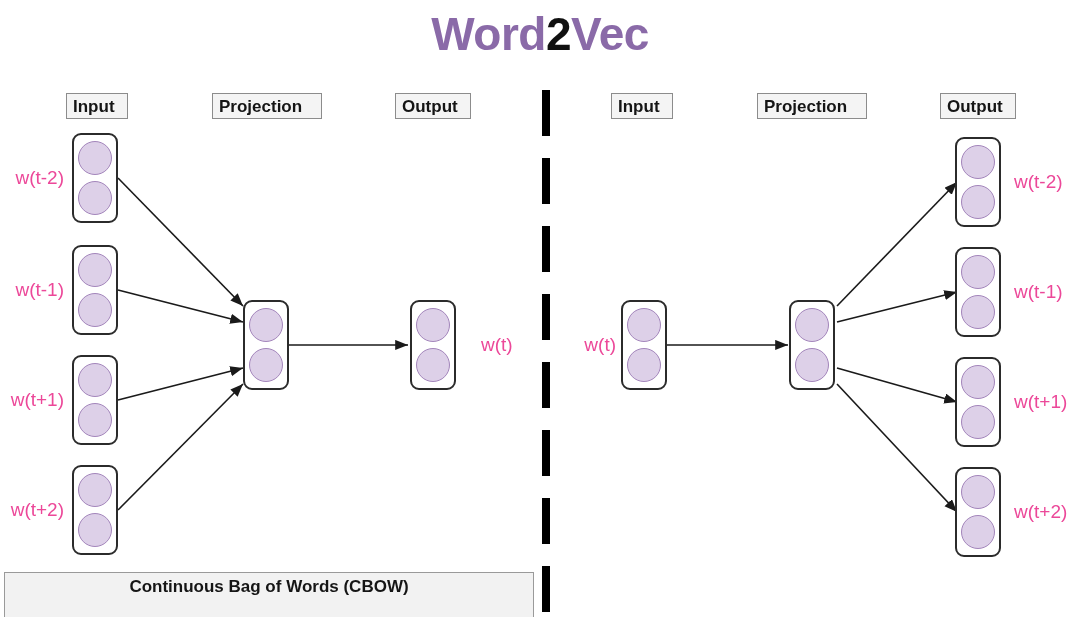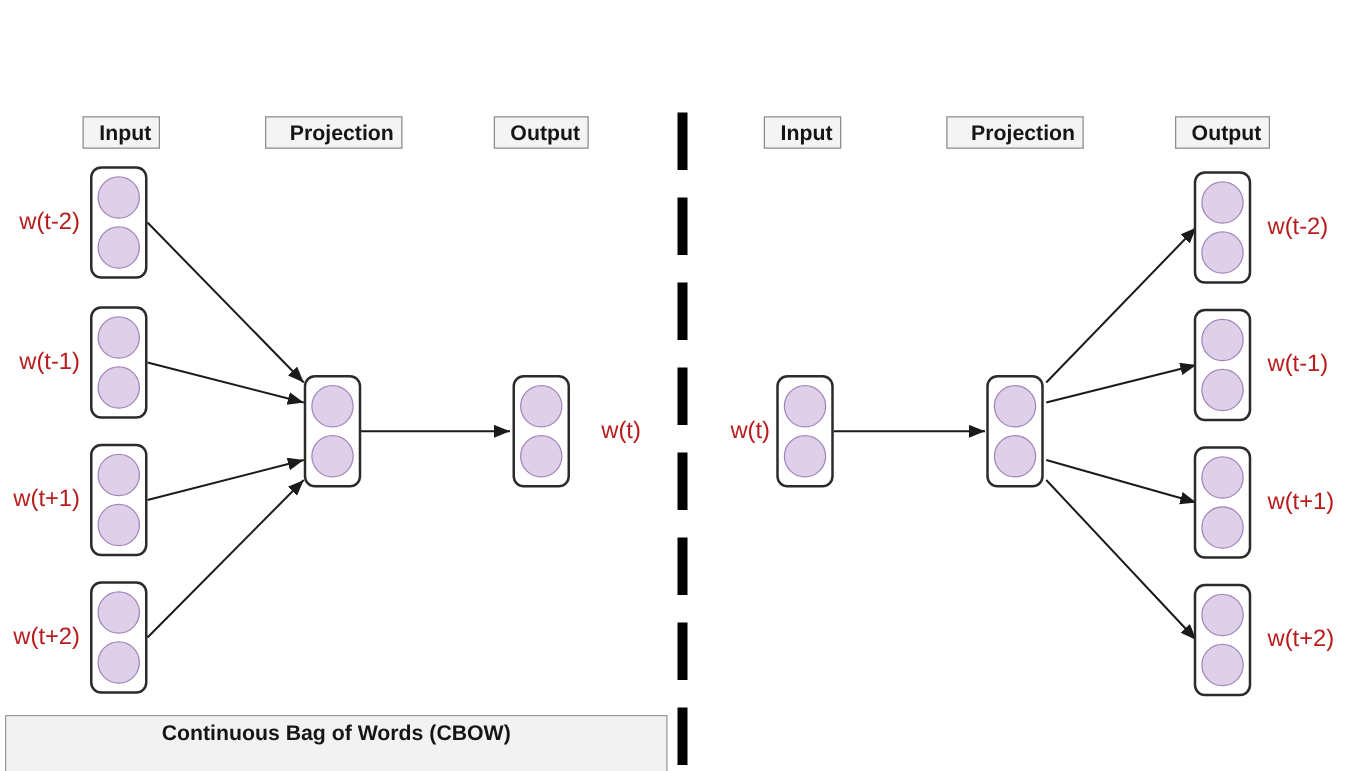--- a/index.html
+++ b/index.html
@@ -47,21 +47,21 @@
   
   .col-head {
     position: absolute;
     background: #f4f4f4;
     border: 1px solid #8c8c8c;
     color: #151515;
     font-size: 17px;
     font-weight: bold;
     line-height: 26px;
     height: 26px;
-    text-align: right;
+    text-align: left;
     white-space: nowrap;
     box-sizing: border-box;
     padding: 0 6px;
   }
 
   
   .node-group {
     position: absolute;
     width: 46px;
     height: 90px;
@@ -82,21 +82,21 @@
     background: #ddd0e8;
     border: 1px solid #a храм;
     border: 1px solid #a385bb;
     box-sizing: border-box;
   }
 
   
   .wlabel {
     position: absolute;
     font-size: 19px;
-    color: #b91c1c;
+    color: #ec4899;
     white-space: nowrap;
     line-height: 22px;
   }
   .wlabel.r { text-align: left; }
   .wlabel.l { text-align: right; }
 
   
   #divider {
     position: absolute;
     left: 542px;
@@ -124,20 +124,21 @@
     color: #151515;
     line-height: 28px;
     white-space: nowrap;
   }
 </style>
 </head>
 <body>
 
 <div id="canvas">
 
+  <div id="title"><span>Word</span><span class="t-black">2</span><span>Vec</span></div>
 
   <svg id="edges" viewBox="0 0 1080 617">
     <defs>
       <marker id="ah" markerWidth="9" markerHeight="9" refX="8" refY="3.2" orient="auto" markerUnits="strokeWidth">
         <path d="M0,0 L8,3.2 L0,6.4 z" fill="#1a1a1a"></path>
       </marker>
     </defs>
 
     <g stroke="#1a1a1a" stroke-width="1.6" fill="none" marker-end="url(#ah)">
       <line x1="118" y1="178" x2="243" y2="306"></line>

